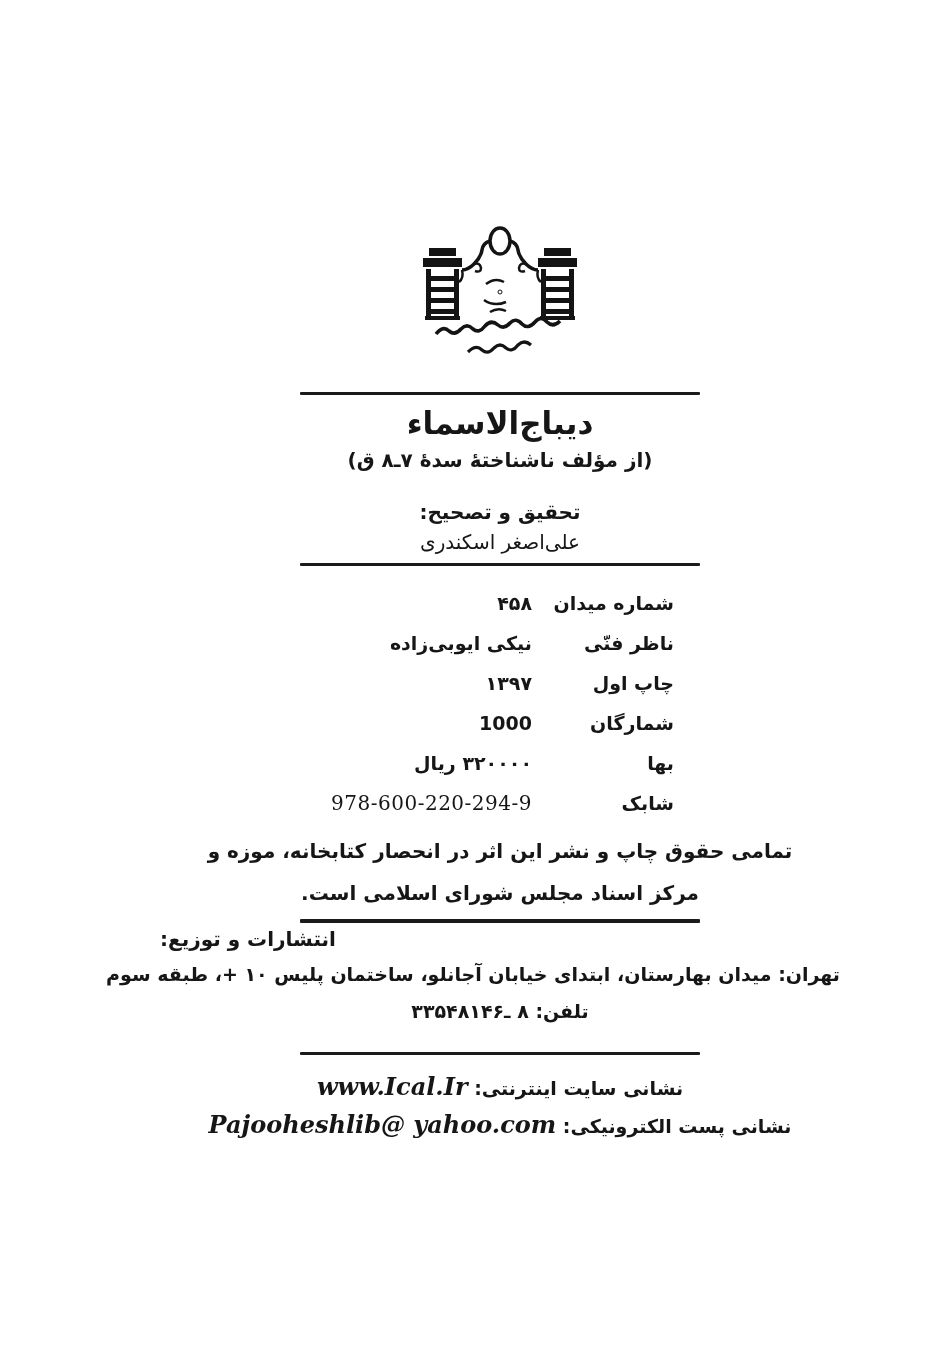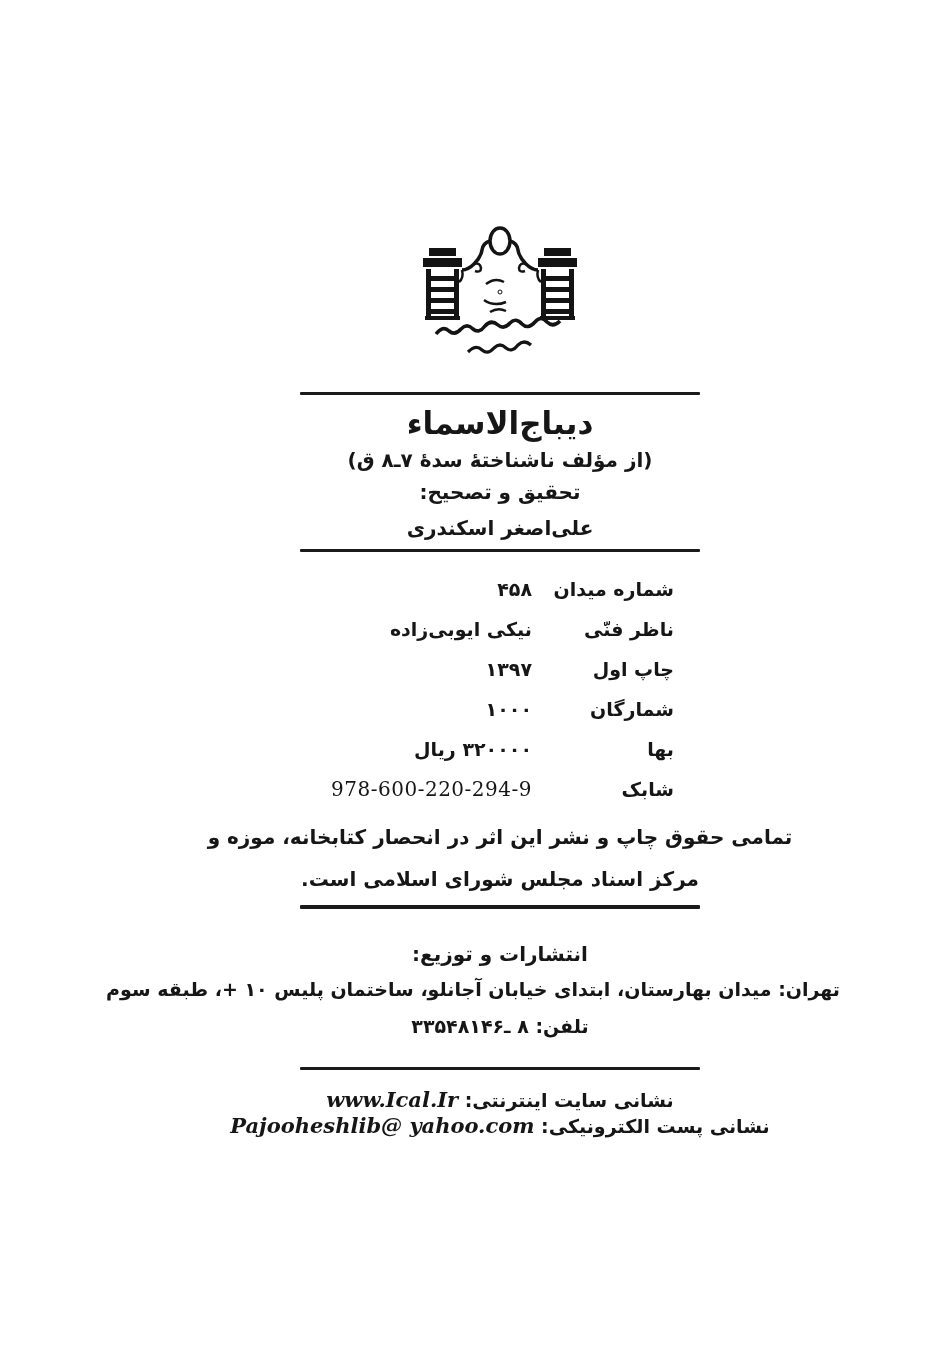--- a/index.html
+++ b/index.html
@@ -45,30 +45,30 @@
     font-weight: bold;
     line-height: 1.4;
   }
   .book-subtitle {
     margin-top: 3px;
     text-align: center;
     font-size: 20px;
     font-weight: bold;
   }
   .editor-label {
-    margin-top: 8px;
+    margin-top: 28px;
     text-align: center;
     font-size: 20px;
     font-weight: bold;
   }
   .editor-name {
-    margin-top: 12px;
-    text-align: center;
-    font-size: 20px;
-    font-weight: bold;
+    margin-top: 6px;
+    text-align: center;
+    font-size: 20px;
+    font-weight: normal;
   }
   .info-table {
     margin-top: 24px;
     width: 432px;
     margin-right: 166px;
   }
   .info-row {
     display: flex;
     margin-bottom: 13px;
     font-size: 19px;
@@ -92,22 +92,22 @@
     letter-spacing: 0.5px;
   }
   .copyright {
     margin-top: 7px;
     text-align: center;
     font-size: 20px;
     font-weight: bold;
     line-height: 42px;
   }
   .dist-heading {
-    margin-top: 33px;
-    text-align: center;
+    margin-top: 4px;
+    text-align: left;
     font-size: 20px;
     font-weight: bold;
   }
   .dist-address {
     margin-top: 12px;
     text-align: center;
     font-size: 19px;
     font-weight: bold;
     white-space: nowrap;
   }
@@ -116,26 +116,26 @@
     text-align: center;
     font-size: 19px;
     font-weight: bold;
   }
   .contact-line {
     text-align: center;
     font-size: 19px;
     font-weight: bold;
   }
   .contact-line.site { margin-top: 17px; }
-  .contact-line.mail { margin-top: 1px; }
+  .contact-line.mail { margin-top: 9px; }
   .latin-url {
     font-family: "DejaVu Serif", serif;
     font-style: italic;
     font-weight: bold;
-    font-size: 21px;
+    font-size: 24px;
   }
   .emblem-svg path,
   .emblem-svg ellipse,
   .emblem-svg circle {
     fill: none;
     stroke: #141414;
   }
   .emblem-svg rect { fill: #141414; }
 </style>
 </head>
@@ -206,21 +206,21 @@
     <div class="info-row">
       <div class="info-label">ناظر فنّی</div>
       <div class="info-value">نیکی ایوبی‌زاده</div>
     </div>
     <div class="info-row">
       <div class="info-label">چاپ اول</div>
       <div class="info-value">۱۳۹۷</div>
     </div>
     <div class="info-row">
       <div class="info-label">شمارگان</div>
-      <div class="info-value">۱۰۰۰</div>
+      <div class="info-value">1000</div>
     </div>
     <div class="info-row">
       <div class="info-label">بها</div>
       <div class="info-value">۳۲۰۰۰۰ ریال</div>
     </div>
     <div class="info-row">
       <div class="info-label">شابک</div>
       <div class="info-value latin" dir="ltr">978-600-220-294-9</div>
     </div>
   </div>

